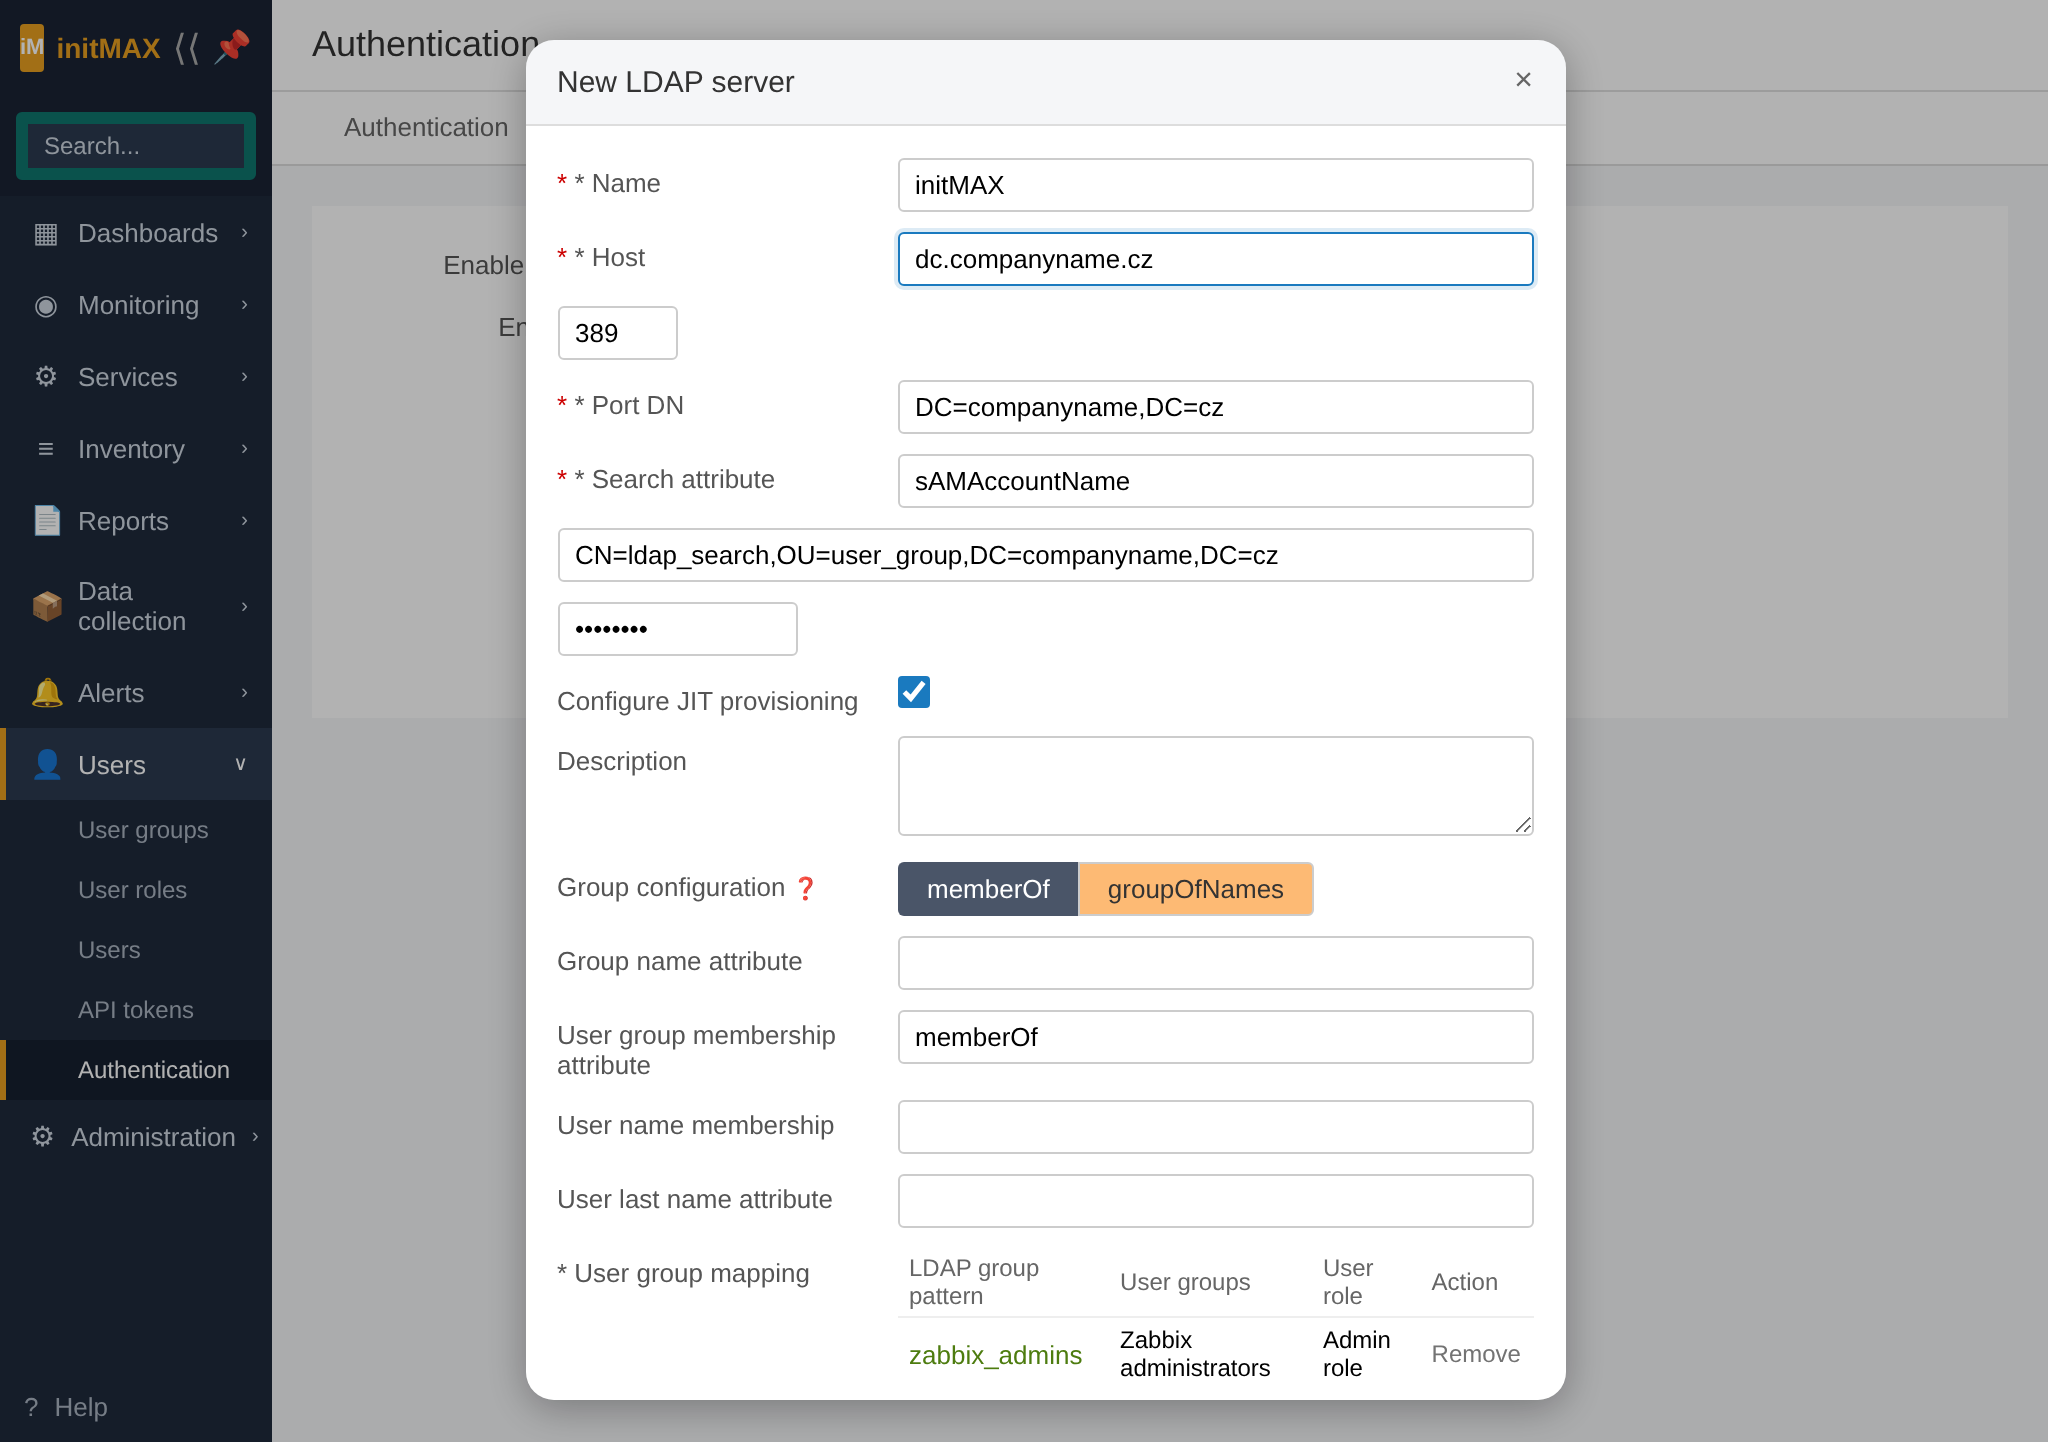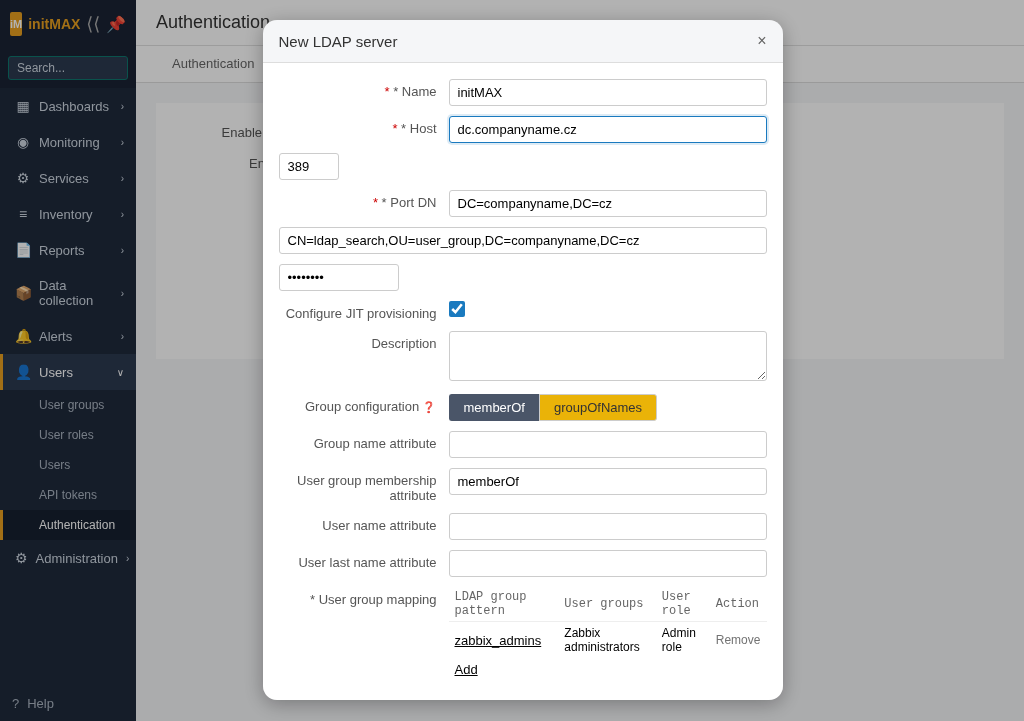--- a/index.html
+++ b/index.html
@@ -39,21 +39,21 @@
       font-weight: bold;
       font-size: 14px;
     }
     .sidebar-search {
       padding: 8px;
       background: #1a2334;
     }
     .sidebar-search input {
       width: 100%;
       background: #2c3a50;
-      border: 1px solid #0f766e;
+      border: 6px solid #0f766e;
       border-radius: 3px;
       padding: 4px 8px;
       color: #cdd6e0;
       font-size: 12px;
       outline: none;
     }
     .sidebar-nav { flex: 1; overflow-y: auto; }
     .nav-item {
       display: flex;
       align-items: center;
@@ -156,24 +156,23 @@
       width: 300px;
     }
     .servers-header {
       display: flex;
       gap: 80px;
       color: #666;
       font-size: 12px;
       margin-bottom: 4px;
     }
     .add-link {
-      color: #000000;
-      cursor: pointer;
-      font-size: 13px;
-      text-decoration: underline;
+      color: #4d7c0f;
+      cursor: pointer;
+      font-size: 13px;
     }
 
     .update-btn {
       background: #1a7abf;
       color: white;
       border: none;
       padding: 6px 16px;
       border-radius: 3px;
       cursor: pointer;
       font-size: 13px;
@@ -218,21 +217,21 @@
     }
     .modal-body { padding: 16px; }
 
     .modal-form-row {
       display: flex;
       align-items: flex-start;
       margin-bottom: 10px;
     }
     .modal-label {
       width: 170px;
-      text-align: right;
+      text-align: left;
       padding-right: 12px;
       padding-top: 5px;
       color: #555;
       font-size: 13px;
       flex-shrink: 0;
     }
     .modal-label .req { color: #c00; }
     .modal-field { flex: 1; }
 
     .m-input {
@@ -263,31 +262,31 @@
       accent-color: #1a7abf;
     }
 
     .group-config-btns {
       display: flex;
       gap: 0;
     }
     .gc-btn {
       padding: 5px 14px;
       border: 1px solid #ccc;
-      background: #eab308;
+      background: #fdba74;
       cursor: pointer;
       font-size: 13px;
       color: #333;
     }
     .gc-btn:first-child { border-radius: 3px 0 0 3px; border-right: none; }
     .gc-btn:last-child { border-radius: 0 3px 3px 0; }
     .gc-btn.active { background: #4a5568; color: white; border-color: #4a5568; }
 
     .mapping-table { width: 100%; border-collapse: collapse; font-size: 12px; }
-    .mapping-table th { color: #666; font-weight: normal; text-align: left; padding: 3px 6px; border-bottom: 1px solid #eee; font-family: Liberation Mono, monospace; }
+    .mapping-table th { color: #666; font-weight: normal; text-align: left; padding: 3px 6px; border-bottom: 1px solid #eee; }
     .mapping-table td { padding: 4px 6px; vertical-align: middle; }
     .remove-link { color: #737373; cursor: pointer; font-size: 12px; }
   </style>
 </head>
 <body>
 
 <div class="sidebar">
   <div class="sidebar-logo">
     <div class="logo-icon">iM</div>
     <span class="logo-text">initMAX</span>
@@ -487,20 +486,28 @@
 
       <div class="modal-form-row">
         <div class="modal-label">
           <span class="req">*</span> <span>* Port DN</span>
         </div>
         <div class="modal-field">
           <input type="text" class="m-input" value="DC=companyname,DC=cz" style="">
         </div>
       </div>
 
+      <div class="modal-form-row">
+        <div class="modal-label">
+          <span class="req">*</span> <span>* Search attribute</span>
+        </div>
+        <div class="modal-field">
+          <input type="text" class="m-input" value="sAMAccountName" style="">
+        </div>
+      </div>
 
       <div class="modal-form-row">
         <div class="modal-field">
           <input type="text" class="m-input" value="CN=ldap_search,OU=user_group,DC=companyname,DC=cz" style="">
         </div>
       </div>
 
       <div class="modal-form-row">
         <div class="modal-field">
           <input type="password" class="m-input" style="width: 120px;" value="password">
@@ -551,21 +558,21 @@
         <div class="modal-label">
           <span>User group membership attribute</span>
         </div>
         <div class="modal-field">
           <input type="text" class="m-input" placeholder="memberOf" value="memberOf" style="">
         </div>
       </div>
 
       <div class="modal-form-row">
         <div class="modal-label">
-          <span>User name attribute</span>
+          <span>User name membership</span>
         </div>
         <div class="modal-field">
           <input type="text" class="m-input" style="">
         </div>
       </div>
 
       <div class="modal-form-row">
         <div class="modal-label">
           <span>User last name attribute</span>
         </div>

